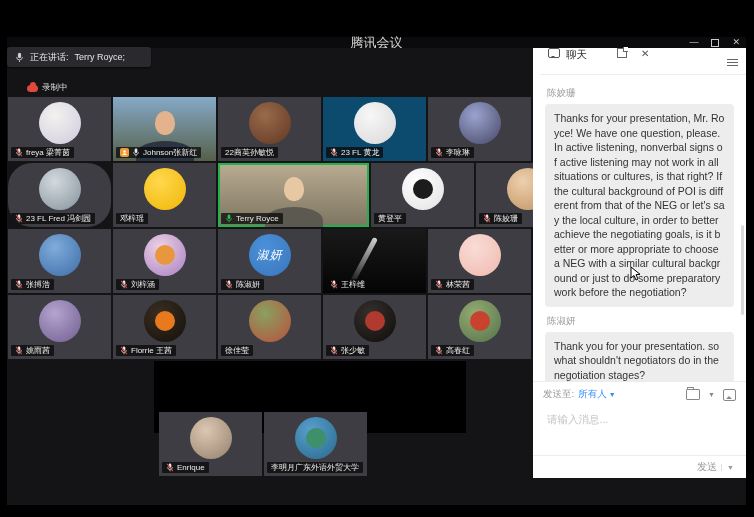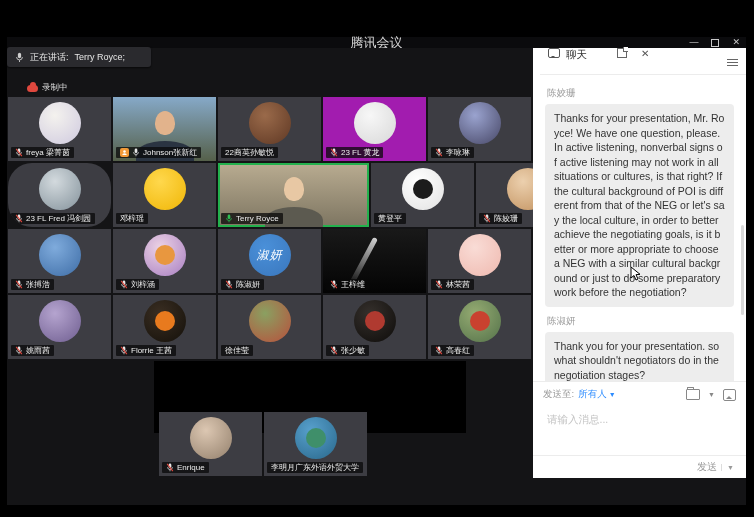--- a/index.html
+++ b/index.html
@@ -153,21 +153,21 @@
     </svg>
                   <span>Johnson张新红</span>
                 </div>
               </div>
               <div class="tile" style="background: rgb(61, 61, 67);">
                 <div class="avatar" style="background: radial-gradient(circle at 38% 32%, rgb(154, 106, 74), rgb(95, 56, 36));"></div>
                 <div class="nametag">
                   <span>22商英孙敏悦</span>
                 </div>
               </div>
-              <div class="tile" style="background: #a21caf;">
+              <div class="tile" style="background: #0c4a6e;">
                 <div class="avatar" style="background: radial-gradient(circle at 38% 32%, rgb(247, 247, 247), rgb(216, 216, 216));"></div>
                 <div class="nametag">
                   <svg width="8" height="9" viewBox="0 0 10 12">
     <rect x="3.2" y="0.8" width="3.6" height="6" rx="1.8" fill="#e6e6e6"></rect>
     <path d="M1.8 5.5a3.2 3.2 0 0 0 6.4 0" fill="none" stroke="#e6e6e6" stroke-width="1"></path>
     <line x1="5" y1="9" x2="5" y2="11" stroke="#e6e6e6" stroke-width="1"></line>
     <line x1="1.2" y1="1.2" x2="8.8" y2="10.8" stroke="#e0483e" stroke-width="1.4"></line>
                   </svg>
                   <span>23 FL 黄龙</span>
                 </div>

